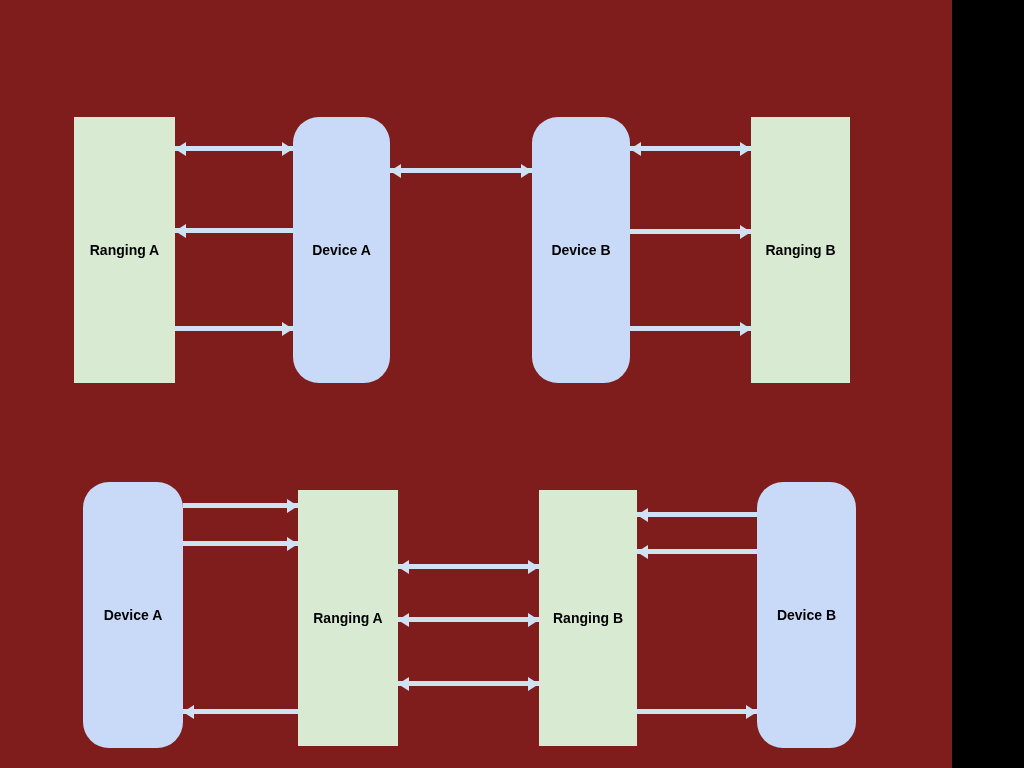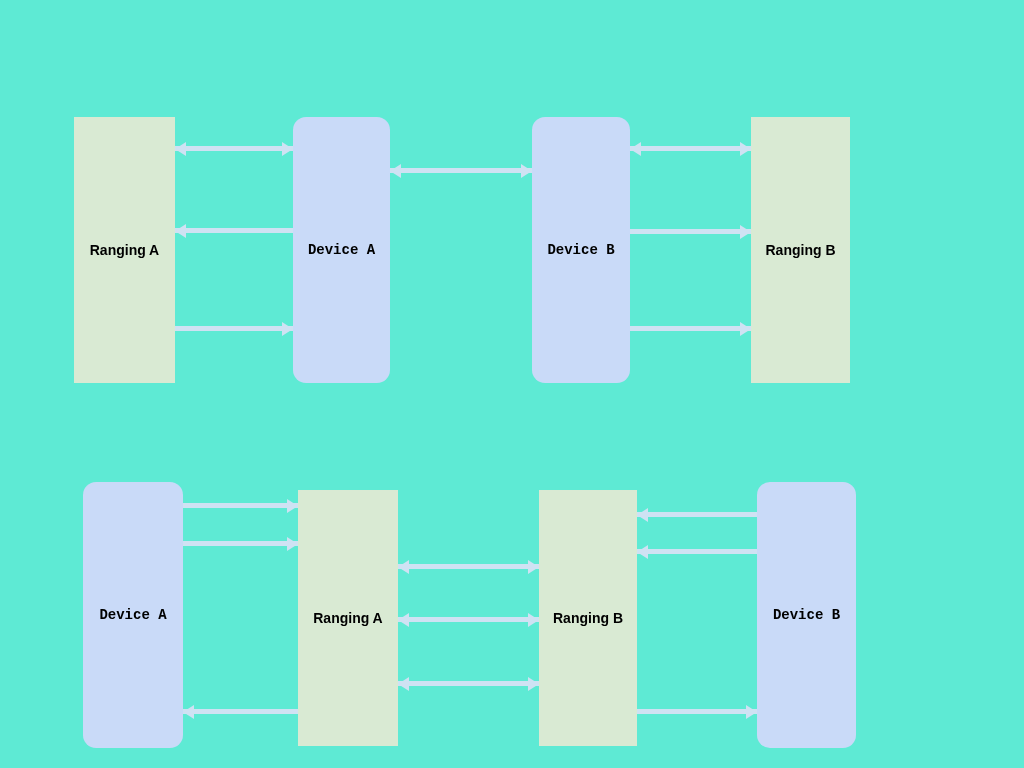--- a/index.html
+++ b/index.html
@@ -2,44 +2,43 @@
 <html><head>
 <meta charset="utf-8">
 <style>
   html, body {
     margin: 0;
     padding: 0;
     background: #000000;
   }
   #stage {
     position: relative;
-    width: 1024px;
+    width: 952px;
     height: 768px;
-    background: #5eead4;
+    background: #7f1d1d;
     overflow: hidden;
     font-family: "Liberation Sans", sans-serif;
   }
   .box {
     position: absolute;
     display: flex;
     align-items: center;
     justify-content: center;
     box-sizing: border-box;
     color: #000000;
     font-weight: bold;
     font-size: 14px;
     text-align: center;
   }
   .box.ranging {
     background: #d9ead3;
   }
   .box.device {
     background: #c9daf8;
-    border-radius: 13px;
-    font-family: Liberation Mono, monospace;
+    border-radius: 26px;
   }
   .arrow {
     position: absolute;
     height: 5px;
     background: #cfe2f3;
   }
   .arrow.h-left::before {
     content: "";
     position: absolute;
     left: 0;

